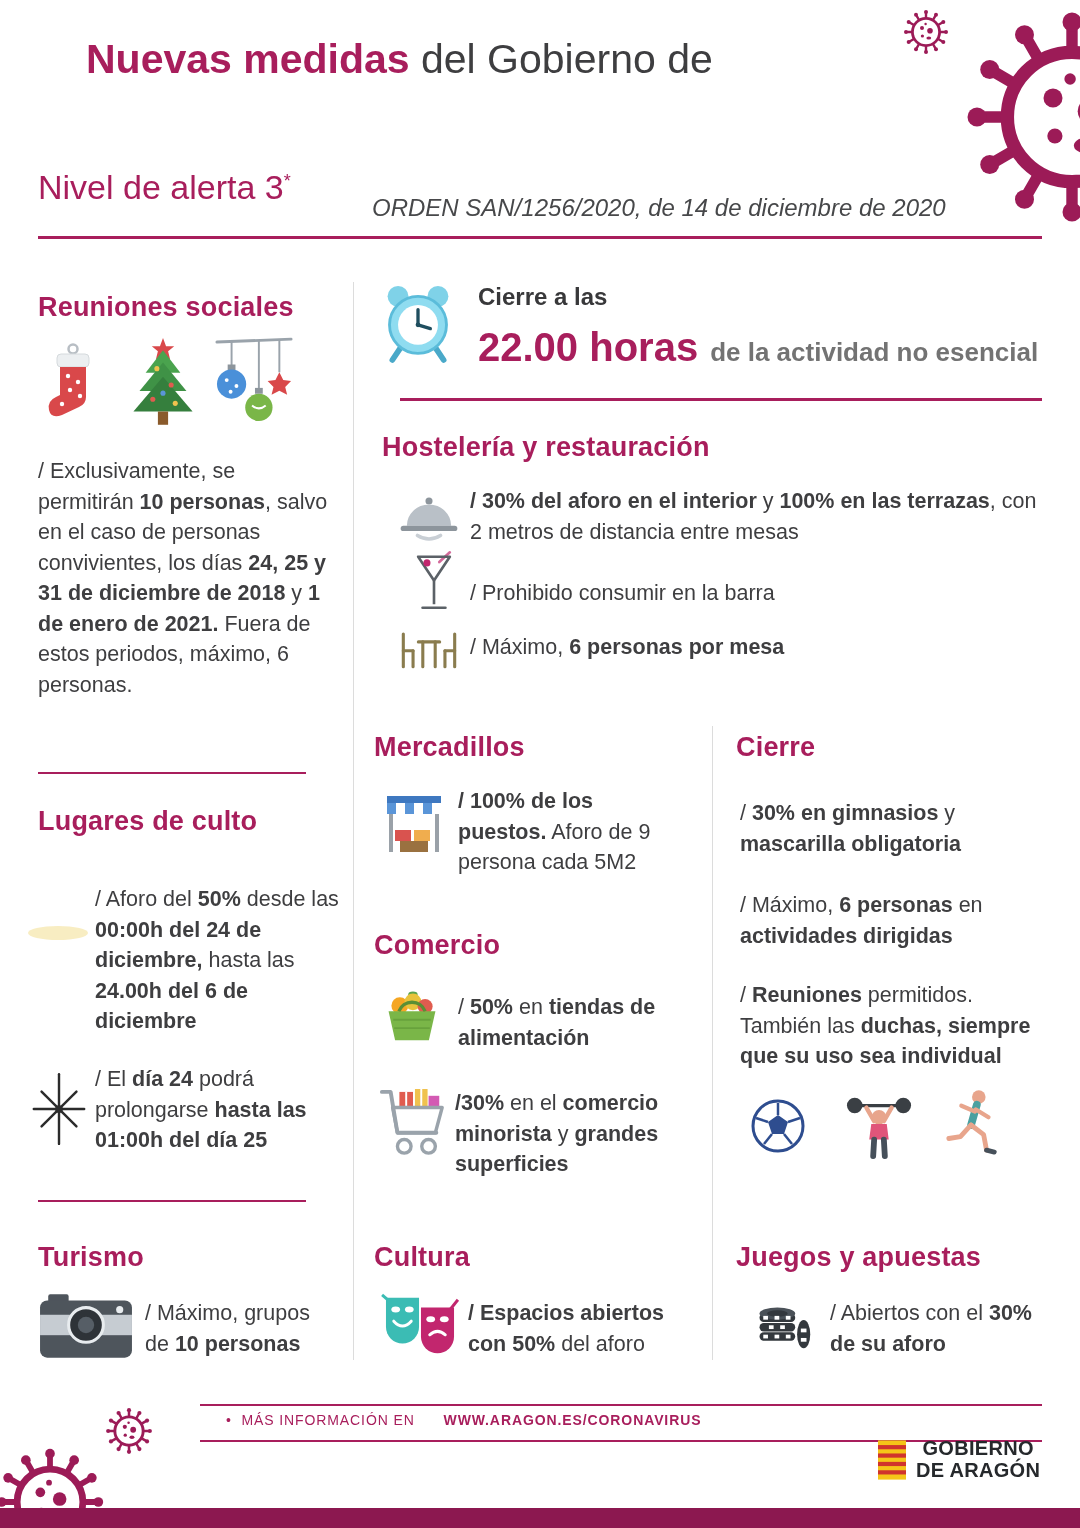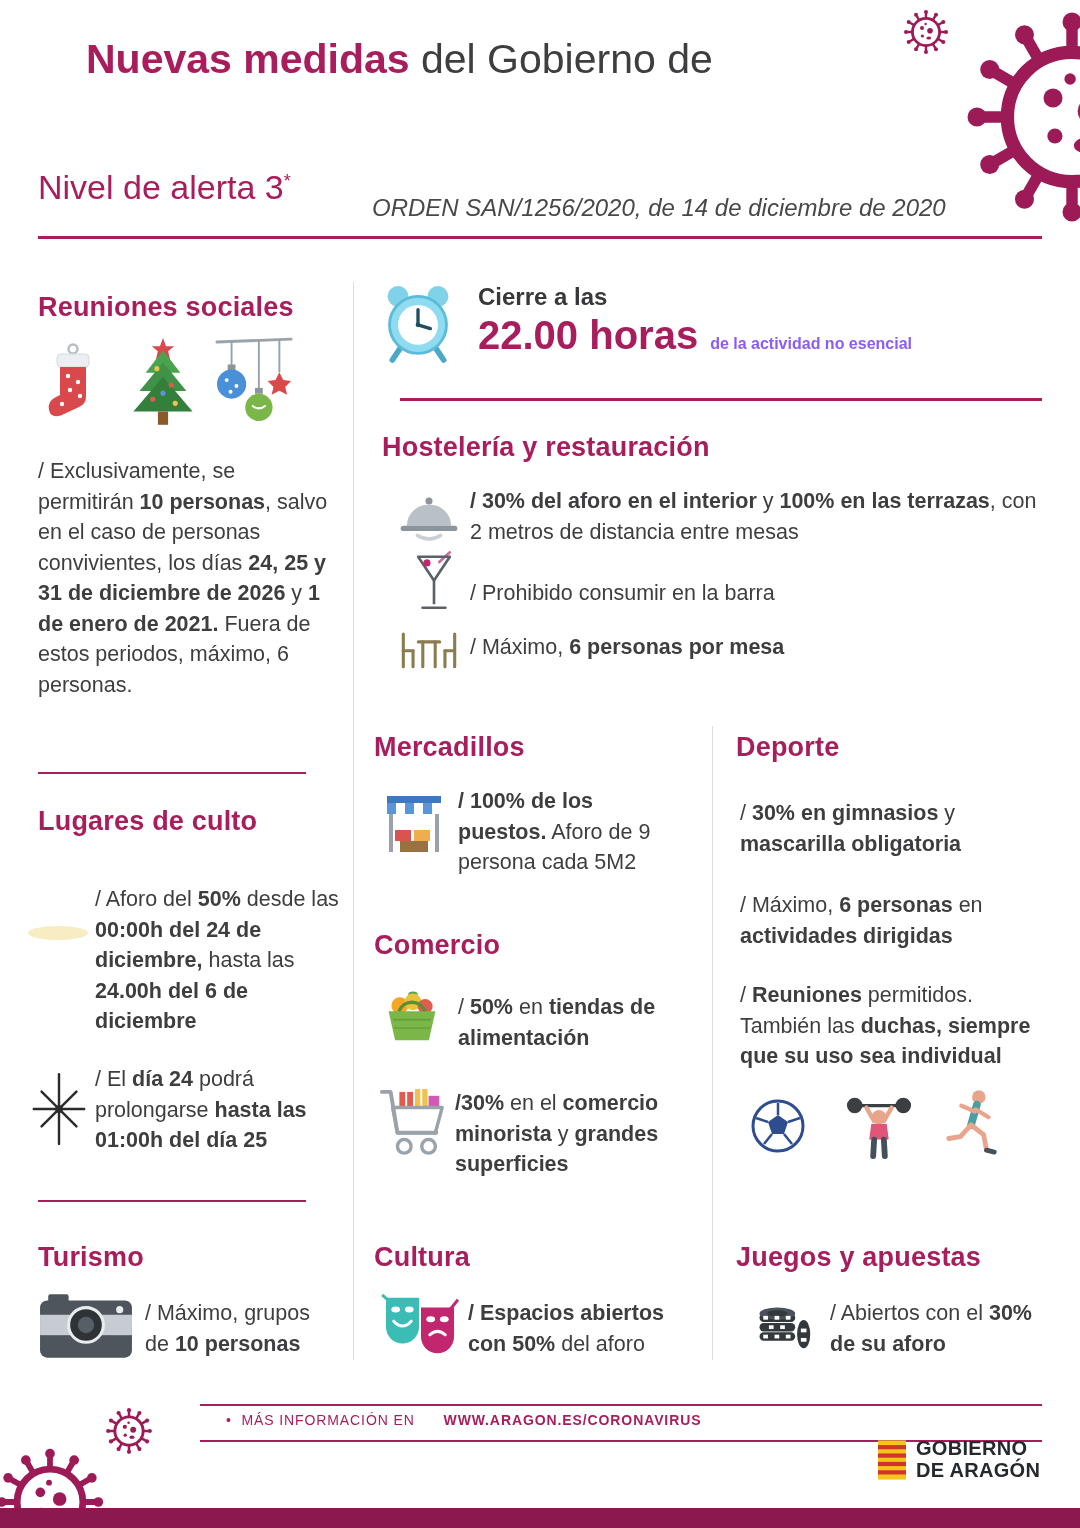--- a/index.html
+++ b/index.html
@@ -16,26 +16,26 @@
   .title{left:38px;top:34px;width:860px;font-size:41px;line-height:1.24;font-weight:400;color:var(--dark);}
   .alert{left:38px;top:168px;font-size:34px;font-weight:400;color:var(--accent);}
   .alert sup{font-size:18px;}
   .order{left:372px;top:194px;width:600px;font-size:24px;font-style:italic;color:#47484a;}
   .rule{background:var(--accent);}
   .rule-header{left:38px;top:236px;width:1004px;height:3px;}
   .vline{background:#dcdcdc;width:1px;}
   .h-sec{font-size:27px;font-weight:700;color:var(--accent);letter-spacing:.2px;margin-top:6px;}
   .body-text{font-size:21.5px;line-height:1.42;color:var(--dark);}
   .closure-intro{font-size:24px;font-weight:700;color:#38383a;}
-  .closure-row{display:flex;align-items:baseline;gap:12px;margin-top:2px;}
+  .closure-row{display:flex;align-items:baseline;gap:12px;margin-top:14px;}
   .closure-time{font-size:40px;font-weight:700;color:var(--accent);}
-  .closure-scope{font-size:16px;font-weight:700;color:#8b5cf6;}
+  .closure-scope{font-size:26px;font-weight:700;color:#737373;}
   .footer-info{font-size:14px;letter-spacing:.9px;color:var(--accent);}
   .footer-info .seg-b{font-weight:700;margin-left:24px;}
-  .logo{display:flex;align-items:center;gap:10px;}
+  .logo{display:flex;align-items:center;gap:10px;text-align:center;}
   .logo-text{font-size:20px;font-weight:700;color:#26292c;line-height:1.08;letter-spacing:.3px;}
   .bottom-bar{left:0;bottom:0;width:1080px;height:20px;background:var(--maroon);z-index:5;}
   .candle{background:#f4e3a1;opacity:.65;border-radius:50%;}
   svg.icon{display:block;}
 </style>
 </head>
 <body>
 
 <svg style="position:absolute;width:0;height:0;overflow:hidden" aria-hidden="true">
   <defs>
@@ -298,21 +298,21 @@
   <h2 class="abs h-sec" style="left:38px;top:286px">Reuniones sociales</h2>
   <svg class="abs icon" style="left:42px;top:342px;width:62px;height:92px">
       <use href="#sym-stocking"></use>
     </svg>
   <svg class="abs icon" style="left:122px;top:336px;width:82px;height:100px">
       <use href="#sym-tree"></use>
     </svg>
   <svg class="abs icon" style="left:215px;top:336px;width:78px;height:96px">
       <use href="#sym-baubles"></use>
     </svg>
-  <p class="abs body-text" style="left:38px;top:456px;width:296px"><span>/ Exclusivamente, se permitirán </span><span class="seg-b">10 personas</span><span>, salvo en el caso de personas convivientes, los días </span><span class="seg-b">24, 25 y 31 de diciembre de 2026</span><span> y </span><span class="seg-b">1 de enero de 2021.</span><span> Fuera de estos periodos, máximo, 6 personas.</span></p>
+  <p class="abs body-text" style="left:38px;top:456px;width:296px"><span>/ Exclusivamente, se permitirán </span><span class="seg-b">10 personas</span><span>, salvo en el caso de personas convivientes, los días </span><span class="seg-b">24, 25 y 31 de diciembre de 2018</span><span> y </span><span class="seg-b">1 de enero de 2021.</span><span> Fuera de estos periodos, máximo, 6 personas.</span></p>
 
   <div class="abs rule" style="left:38px;top:772px;width:268px;height:2px"></div>
 
   <h2 class="abs h-sec" style="left:38px;top:800px">Lugares de culto</h2>
   <div class="abs candle" style="left:28px;top:926px;width:60px;height:14px"></div>
   <p class="abs body-text" style="left:95px;top:884px;width:245px"><span>/ Aforo del </span><span class="seg-b">50%</span><span> desde las </span><span class="seg-b">00:00h del 24 de diciembre,</span><span> hasta las </span><span class="seg-b">24.00h del 6 de diciembre</span></p>
   <svg class="abs icon" style="left:28px;top:1072px;width:62px;height:74px">
       <use href="#sym-sparkle"></use>
     </svg>
   <p class="abs body-text" style="left:95px;top:1064px;width:240px"><span>/ El </span><span class="seg-b">día 24</span><span> podrá prolongarse </span><span class="seg-b">hasta las 01:00h del día 25</span></p>
@@ -366,21 +366,21 @@
       <use href="#sym-cart"></use>
     </svg>
   <p class="abs body-text" style="left:455px;top:1088px;width:245px"><span class="seg-b">/30%</span><span> en el </span><span class="seg-b">comercio minorista</span><span> y </span><span class="seg-b">grandes superficies</span></p>
 
   <h2 class="abs h-sec" style="left:374px;top:1236px">Cultura</h2>
   <svg class="abs icon" style="left:380px;top:1292px;width:80px;height:70px">
       <use href="#sym-masks"></use>
     </svg>
   <p class="abs body-text" style="left:468px;top:1298px;width:225px"><span class="seg-b">/ Espacios abiertos con 50%</span><span> del aforo</span></p>
 
-  <h2 class="abs h-sec" style="left:736px;top:726px">Deporte</h2>
+  <h2 class="abs h-sec" style="left:736px;top:726px">Cierre</h2>
   <p class="abs body-text" style="left:740px;top:798px;width:280px"><span>/ </span><span class="seg-b">30% en gimnasios</span><span> y </span><span class="seg-b">mascarilla obligatoria</span></p>
   <p class="abs body-text" style="left:740px;top:890px;width:295px"><span>/ Máximo, </span><span class="seg-b">6 personas</span><span> en </span><span class="seg-b">actividades dirigidas</span></p>
   <p class="abs body-text" style="left:740px;top:980px;width:300px"><span>/ </span><span class="seg-b">Reuniones</span><span> permitidos. También las </span><span class="seg-b">duchas, siempre que su uso sea individual</span></p>
   <svg class="abs icon" style="left:750px;top:1098px;width:56px;height:56px">
       <use href="#sym-ball"></use>
     </svg>
   <svg class="abs icon" style="left:842px;top:1092px;width:74px;height:68px">
       <use href="#sym-weights"></use>
     </svg>
   <svg class="abs icon" style="left:944px;top:1088px;width:58px;height:72px">

